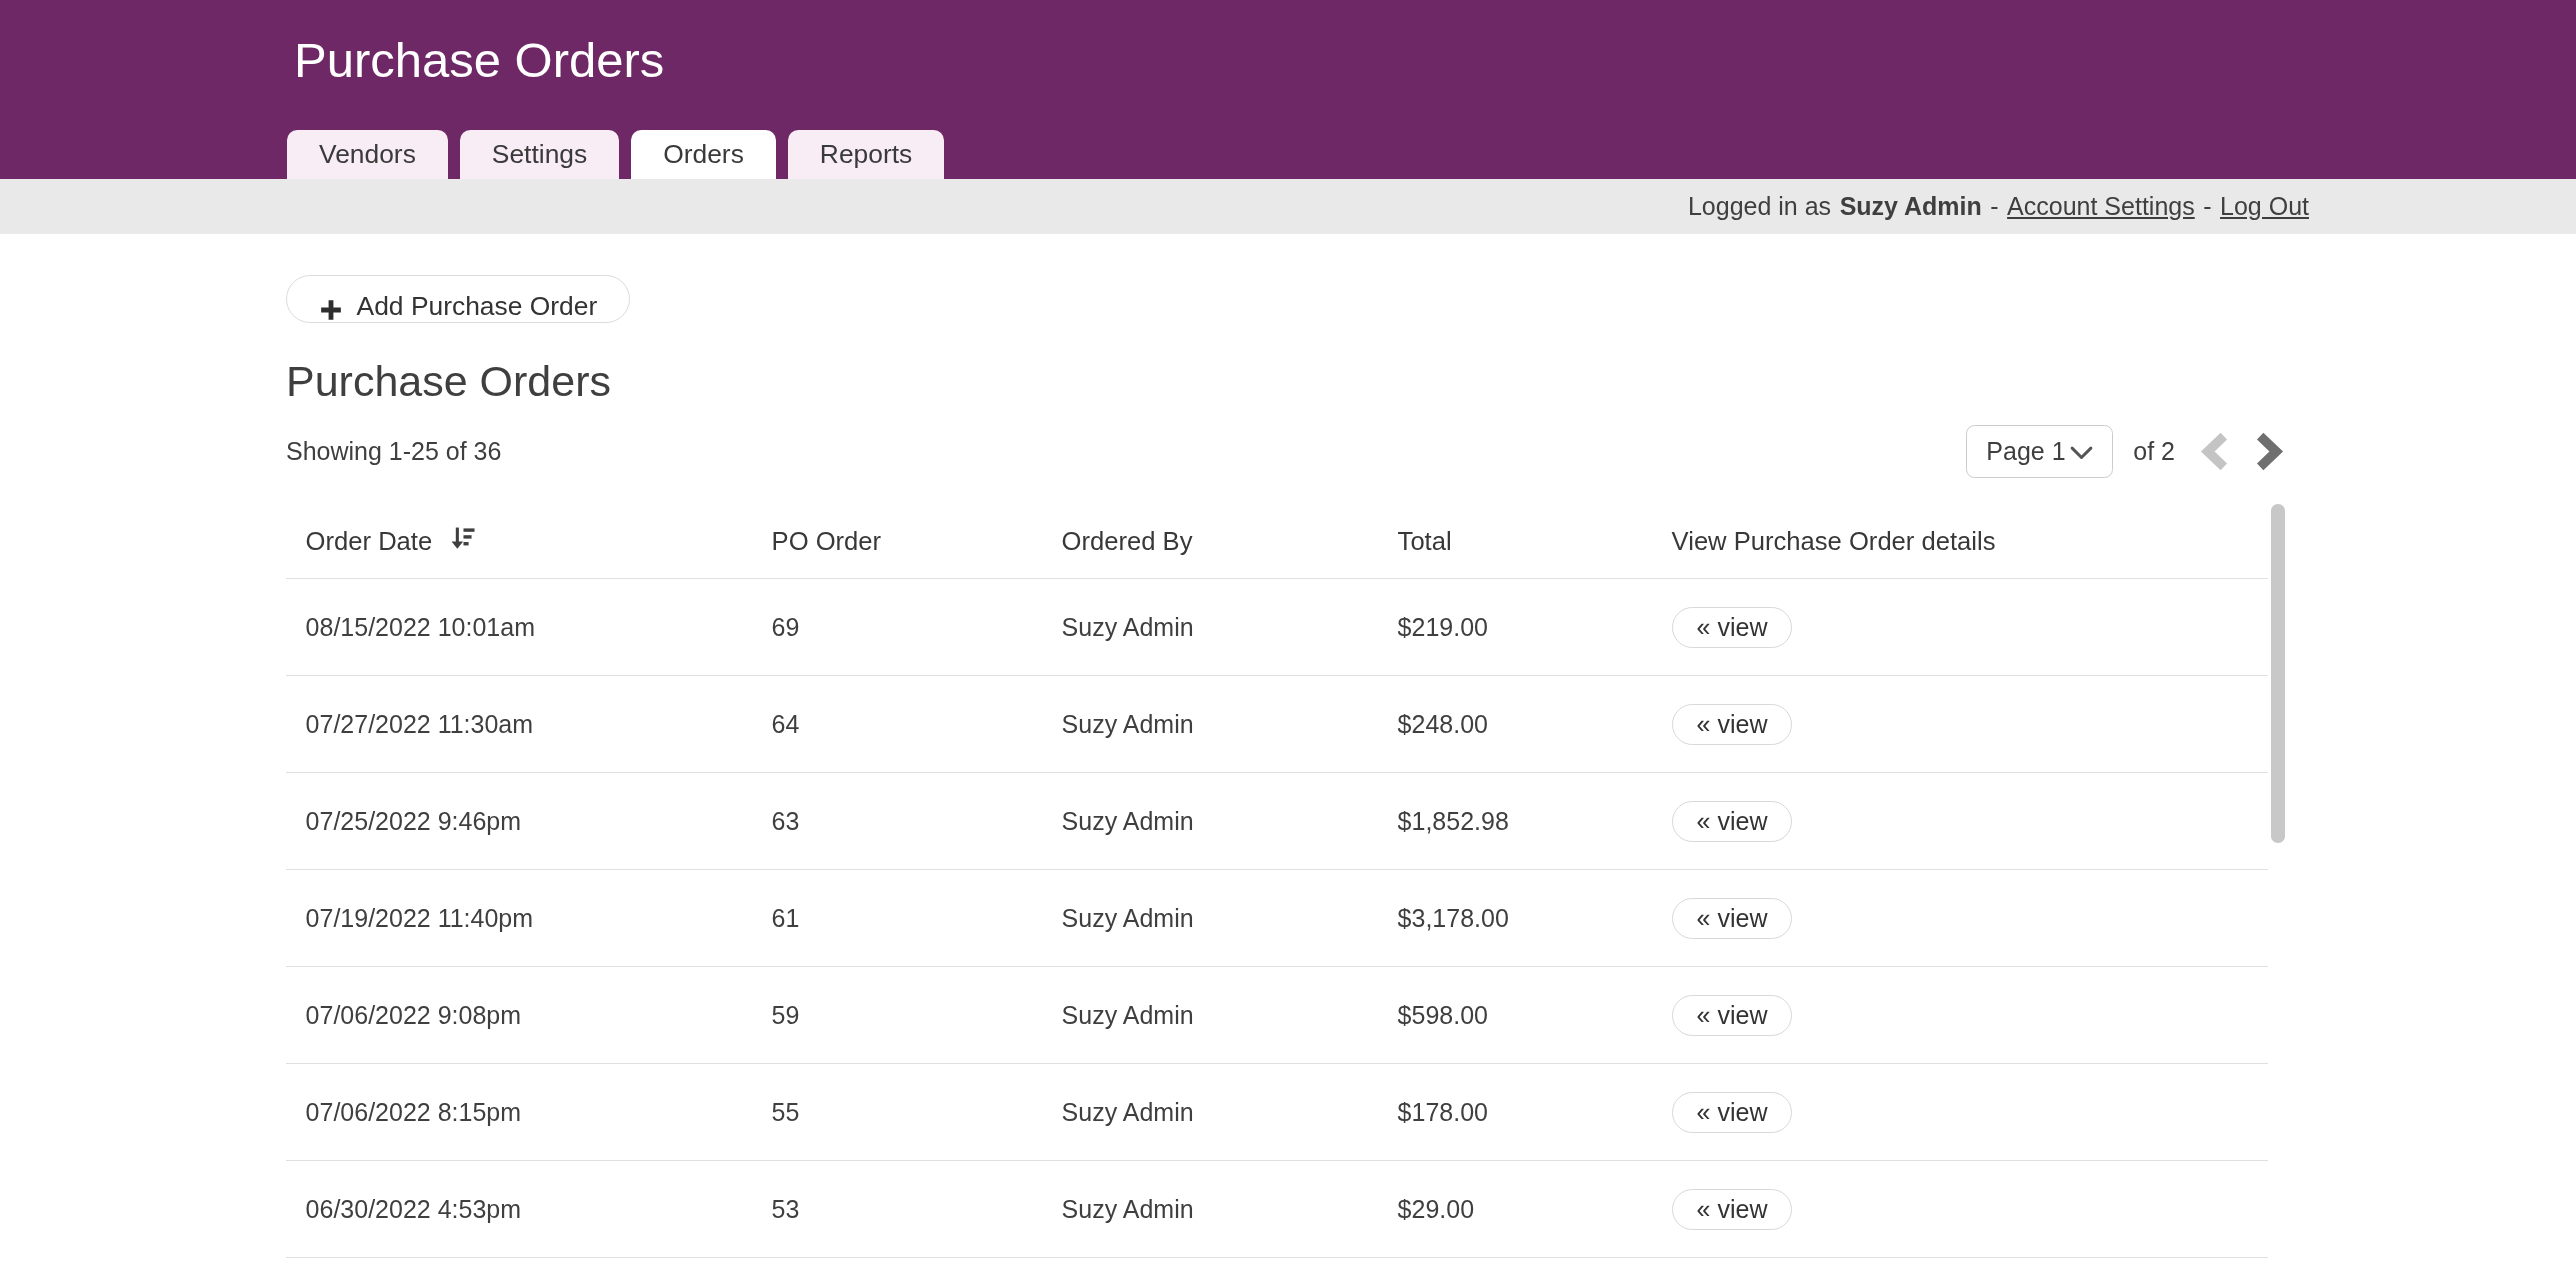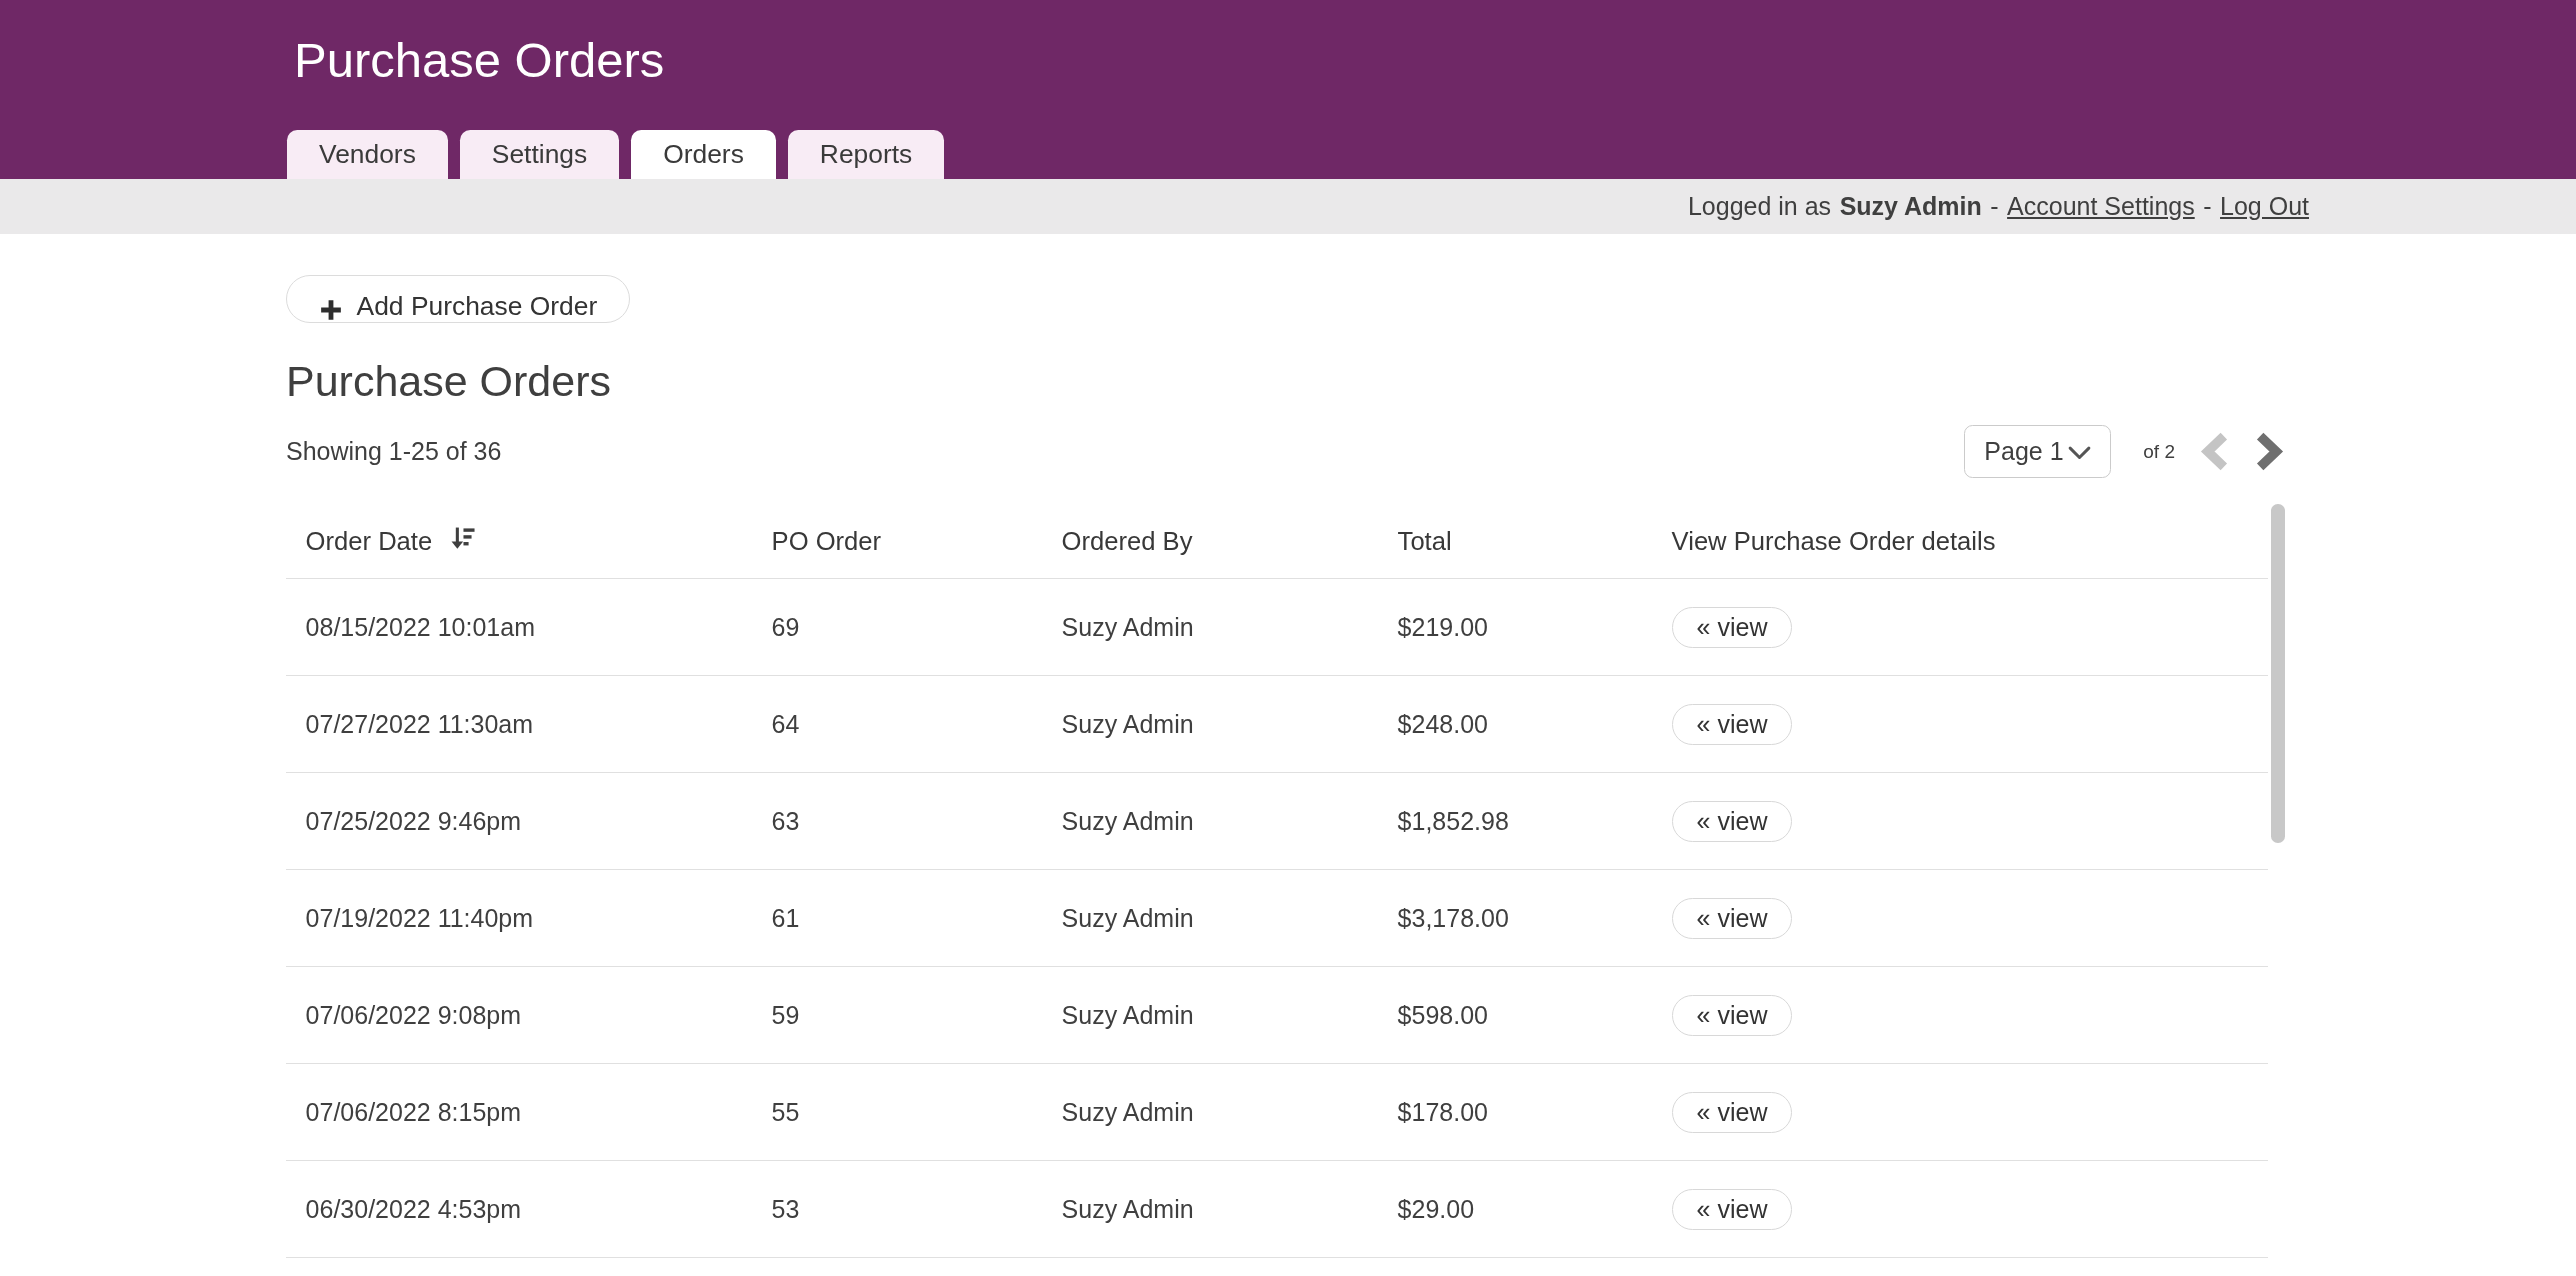--- a/index.html
+++ b/index.html
@@ -67,21 +67,21 @@
     margin-top:22px;width:1999px;height:53px;
     display:flex;align-items:center;justify-content:space-between;
   }
   .showing{font-size:25px;}
   .pagination{display:flex;align-items:center;}
   .page-select{
     width:147px;height:53px;border:1.7px solid #CBCBCB;border-radius:8.5px;
     display:flex;align-items:center;justify-content:space-between;
     padding:0 19px;background:#FFFFFF;cursor:pointer;font-size:25px;
   }
-  .of-label{margin-left:32px;font-size:19px;}
+  .of-label{margin-left:20px;font-size:25px;}
   .nav-btn{
     background:none;border:none;padding:0;margin-left:24px;cursor:pointer;
     display:flex;align-items:center;
   }
   .nav-btn svg{display:block;}
 
   
   .table-region{position:relative;margin-top:26.4px;width:1999px;}
   .thead,.tr{
     width:1982px;padding-left:19.6px;

